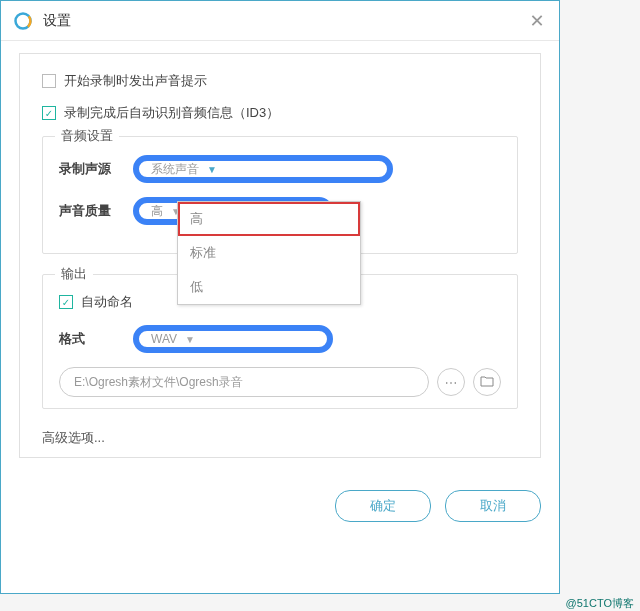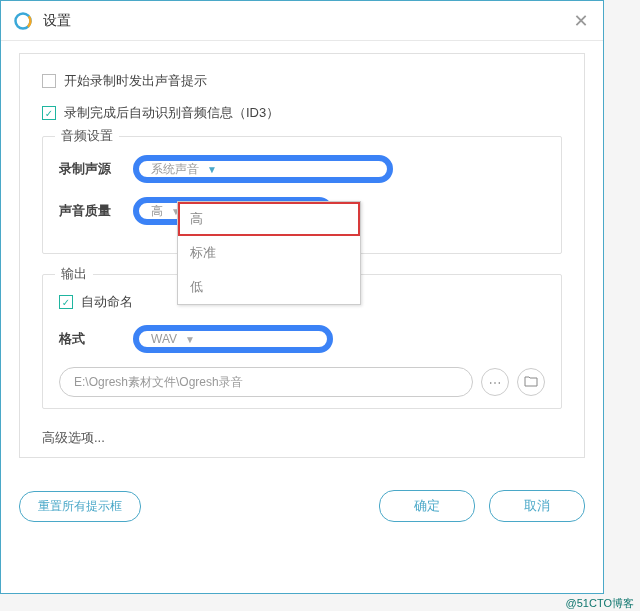--- a/index.html
+++ b/index.html
@@ -1,17 +1,17 @@
 <!DOCTYPE html>
 <html><head>
 <meta charset="utf-8">
 <style>
 * { box-sizing: border-box; margin: 0; padding: 0; font-family: "Microsoft YaHei", sans-serif; }
 body { background: #f5f5f5; width: 640px; height: 611px; position: relative; }
-.window { width: 604px; height: 594px; background: #fff; border: 1px solid #4aa8c8; position: relative; }
+.window { width: 560px; height: 594px; background: #fff; border: 1px solid #4aa8c8; position: relative; }
 .titlebar { height: 40px; display: flex; align-items: center; padding: 0 12px; border-bottom: 1px solid #e8e8e8; }
 .app-icon { width: 20px; height: 20px; margin-right: 10px; }
 .title { font-size: 14px; color: #333; flex: 1; }
 .close-btn { width: 20px; height: 20px; display: flex; align-items: center; justify-content: center; cursor: pointer; color: #999; font-size: 18px; }
 .content { padding: 0 18px 18px 18px; }
 .card { border: 1px solid #e0e0e0; background: #fff; margin-top: 12px; }
 .tabs { display: flex; border-bottom: 1px solid #e0e0e0; }
 .tab { flex: 1; text-align: center; padding: 12px 0; font-size: 13px; color: #555; cursor: pointer; background: #f7f7f7; border-right: 1px solid #e0e0e0; }
 .tab:last-child { border-right: none; }
 .tab.active { background: #fff; font-weight: 500; border-bottom: 1px solid #fff; margin-bottom: -1px; }
@@ -119,20 +119,19 @@
             </div>
           </div>
         </div>
 
         <div class="adv">高级选项...</div>
       </div>
     </div>
   </div>
 
   <div class="footer">
-    <div class="reset-link">重置所有提示框</div>
     <div class="spacer"></div>
     <div class="btn">确定</div>
     <div class="btn">取消</div>
   </div>
 </div>
 
 <div class="watermark">@51CTO博客</div>
 
 </body></html>

